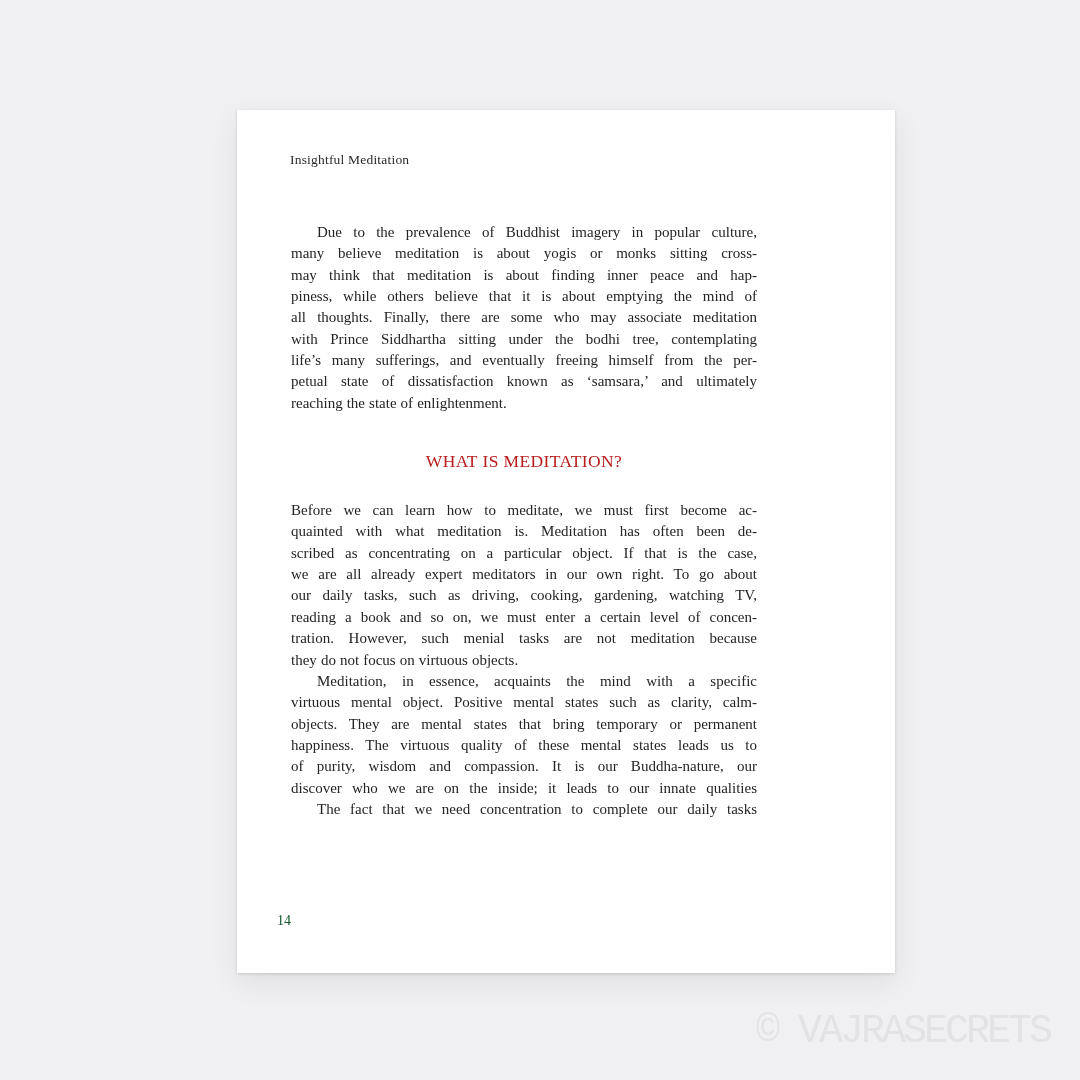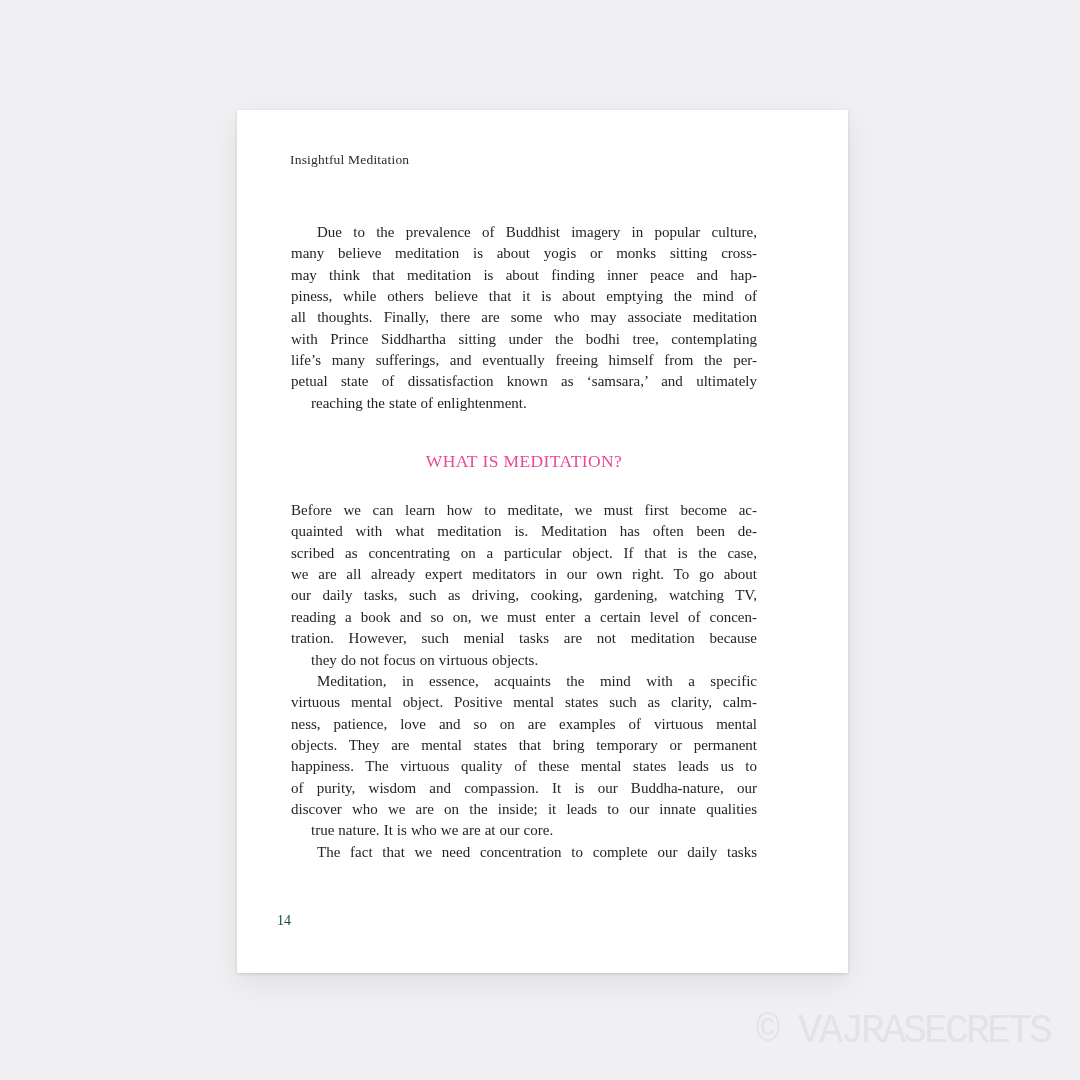--- a/index.html
+++ b/index.html
@@ -19,20 +19,21 @@
     background: #f0f0f2;
   }
   .page {
     position: absolute;
     left: 237px;
     top: 110px;
     width: 611px;
     height: 863px;
     background: #ffffff;
     box-shadow: 0 1px 3px rgba(0,0,0,0.14), 0 10px 28px rgba(0,0,0,0.07);
+    padding-left: 47px;
   }
   .running-head {
     position: absolute;
     left: 53px;
     top: 42px;
     font-size: 13.5px;
     color: #2b2b2b;
     letter-spacing: 0.2px;
   }
   .textblock {
@@ -46,35 +47,34 @@
     font-size: 15px;
     line-height: 21.35px;
   }
   .line {
     text-align: justify;
     text-align-last: justify;
     word-spacing: 0.02em;
   }
   .line.last {
     text-align-last: left;
-    margin-left: 20px;
   }
   .line.indent {
     text-indent: 26px;
   }
   .heading {
     margin: 34px 0 0 0;
     padding: 0;
     height: 26px;
     line-height: 26px;
     font-size: 17.5px;
     font-weight: normal;
     text-align: center;
     letter-spacing: 0.4px;
-    color: #ec4899;
+    color: #b91c1c;
   }
   .after-heading {
     margin-top: 26px;
   }
   .folio {
     position: absolute;
     left: 40px;
     top: 803px;
     font-size: 14px;
     color: #14532d;
@@ -121,26 +121,24 @@
             <div class="line">scribed as concentrating on a particular object. If that is the case,</div>
             <div class="line">we are all already expert meditators in our own right. To go about</div>
             <div class="line">our daily tasks, such as driving, cooking, gardening, watching TV,</div>
             <div class="line">reading a book and so on, we must enter a certain level of concen-</div>
             <div class="line">tration. However, such menial tasks are not meditation because</div>
             <div class="line last">they do not focus on virtuous objects.</div>
           </div>
           <div class="para">
             <div class="line indent">Meditation, in essence, acquaints the mind with a specific</div>
             <div class="line">virtuous mental object. Positive mental states such as clarity, calm-</div>
-            <div class="line">ness, patience, love and so on are examples of virtuous mental</div>
             <div class="line">objects. They are mental states that bring temporary or permanent</div>
             <div class="line">happiness. The virtuous quality of these mental states leads us to</div>
             <div class="line">of purity, wisdom and compassion. It is our Buddha-nature, our</div>
             <div class="line">discover who we are on the inside; it leads to our innate qualities</div>
-            <div class="line last">true nature. It is who we are at our core.</div>
           </div>
           <div class="para">
             <div class="line indent">The fact that we need concentration to complete our daily tasks</div>
           </div>
         </div>
     </div>
 
     <div class="folio">14</div>
   </div>
 

